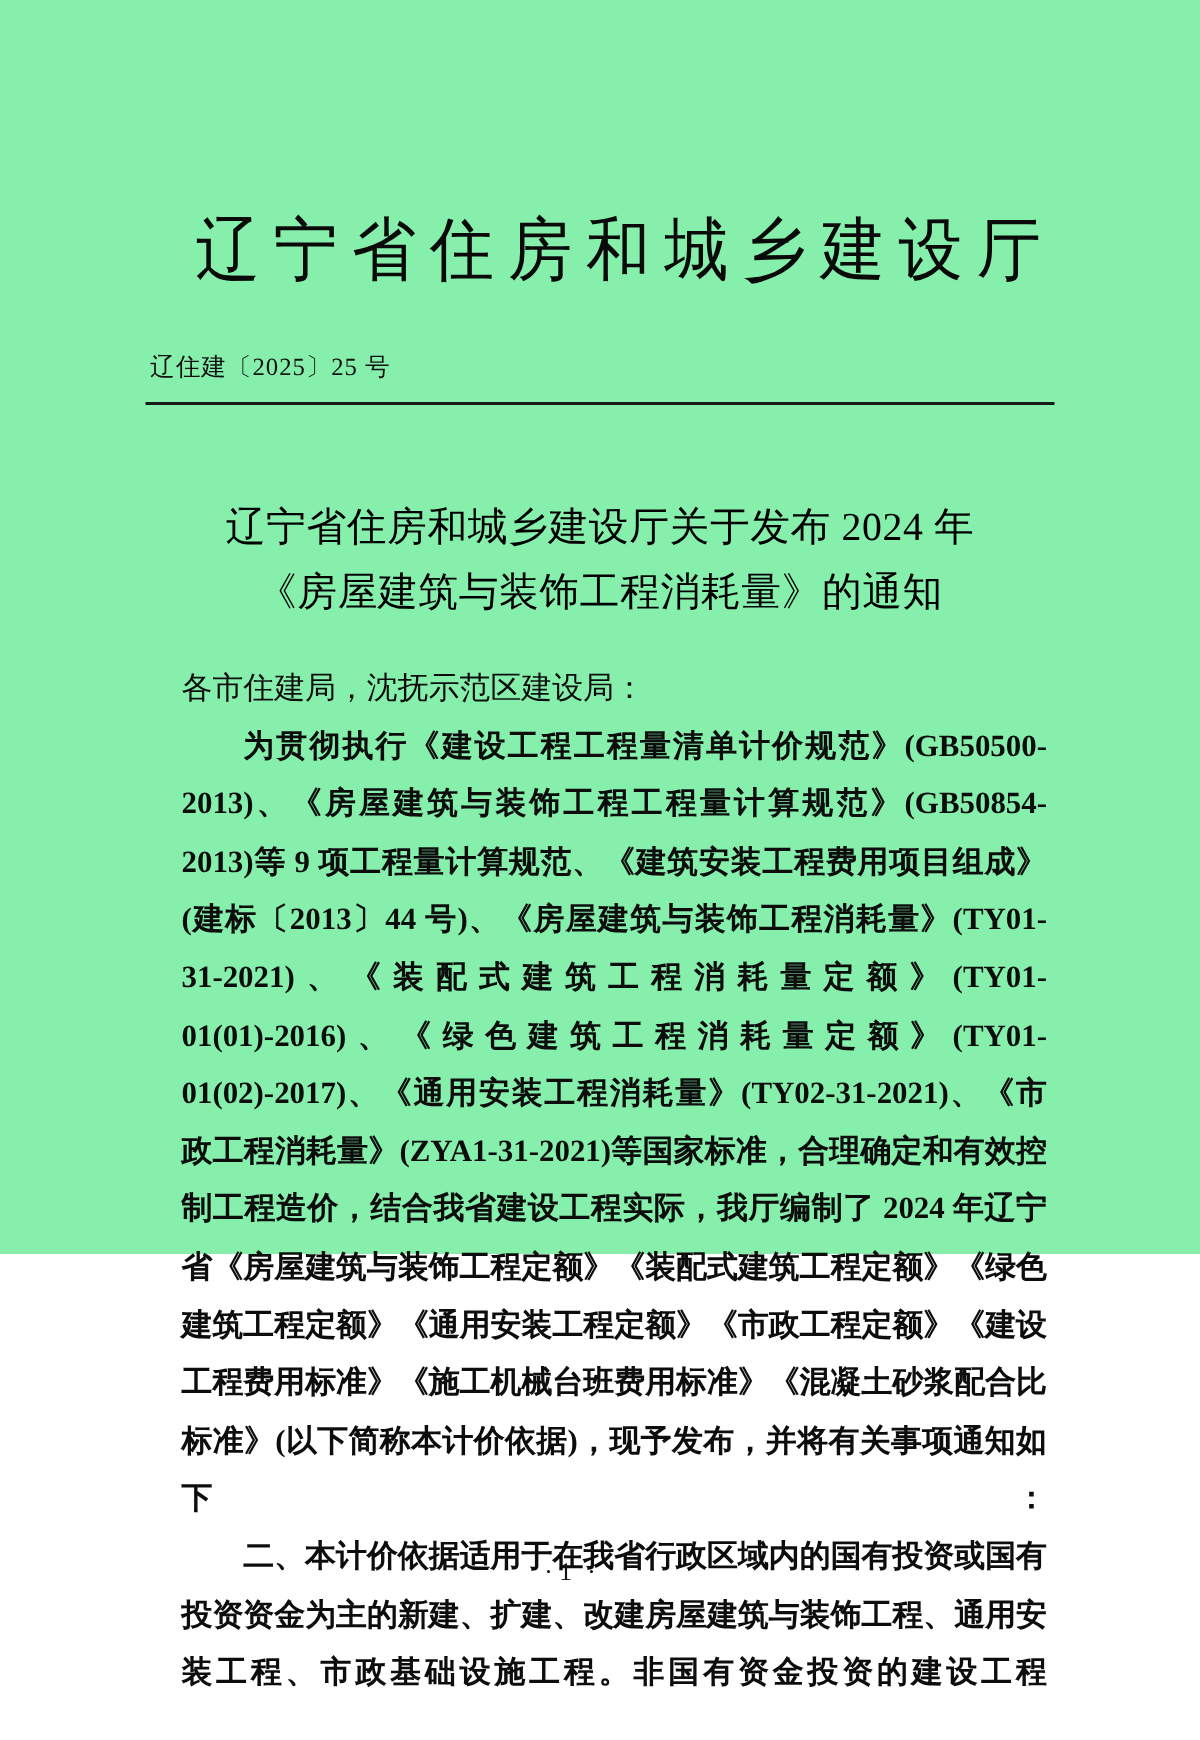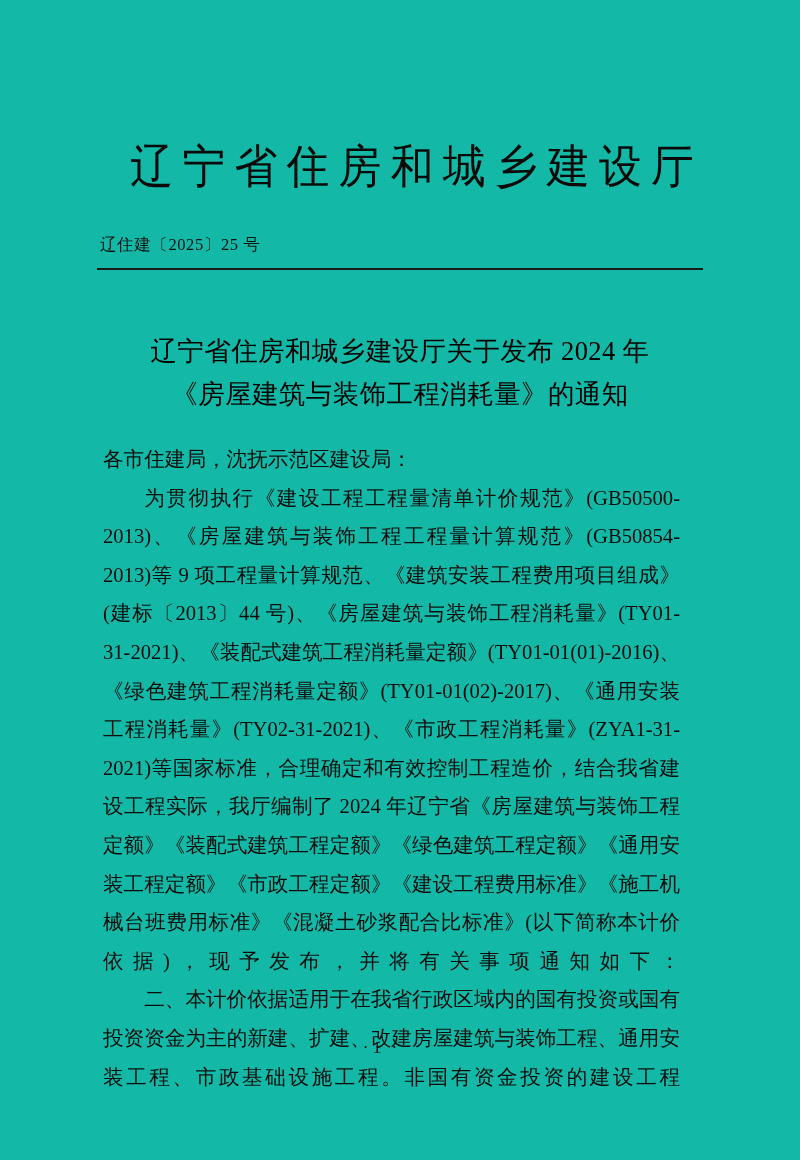--- a/index.html
+++ b/index.html
@@ -15,22 +15,22 @@
     font-family: "Liberation Serif", "DejaVu Serif", serif;
     color: #000000;
     overflow: hidden;
   }
 
   .page {
     position: absolute;
     left: 0;
     top: 0;
     width: 800px;
-    height: 1160px;
-    background: #14b8a6;
+    height: 836px;
+    background: #86efac;
   }
 
   
   .letterhead {
     position: absolute;
     left: 100px;
     top: 140px;
     width: 600px;
     text-align: center;
   }
@@ -78,34 +78,34 @@
     font-weight: normal;
     line-height: 1.62;
     letter-spacing: 0.4px;
     color: #000000;
   }
   .doc-title .tline { display: block; white-space: nowrap; }
 
   
   .body-text {
     position: absolute;
-    left: 103px;
+    left: 121px;
     top: 440px;
     width: 577px;
     font-size: 20.6px;
     line-height: 38.6px;
     color: #0d0d0d;
   }
   .body-text p {
     margin: 0;
     text-align: justify;
     text-justify: inter-character;
     text-align-last: left;
   }
-  .body-text p.indent { text-indent: 2em; }
+  .body-text p.indent { text-indent: 2em; font-weight: bold; }
   
   .body-text p.just-all { text-align-last: justify; }
 
   .salutation { text-indent: 0; }
 
   
   .page-footer {
     position: absolute;
     left: 0;
     top: 1038px;

